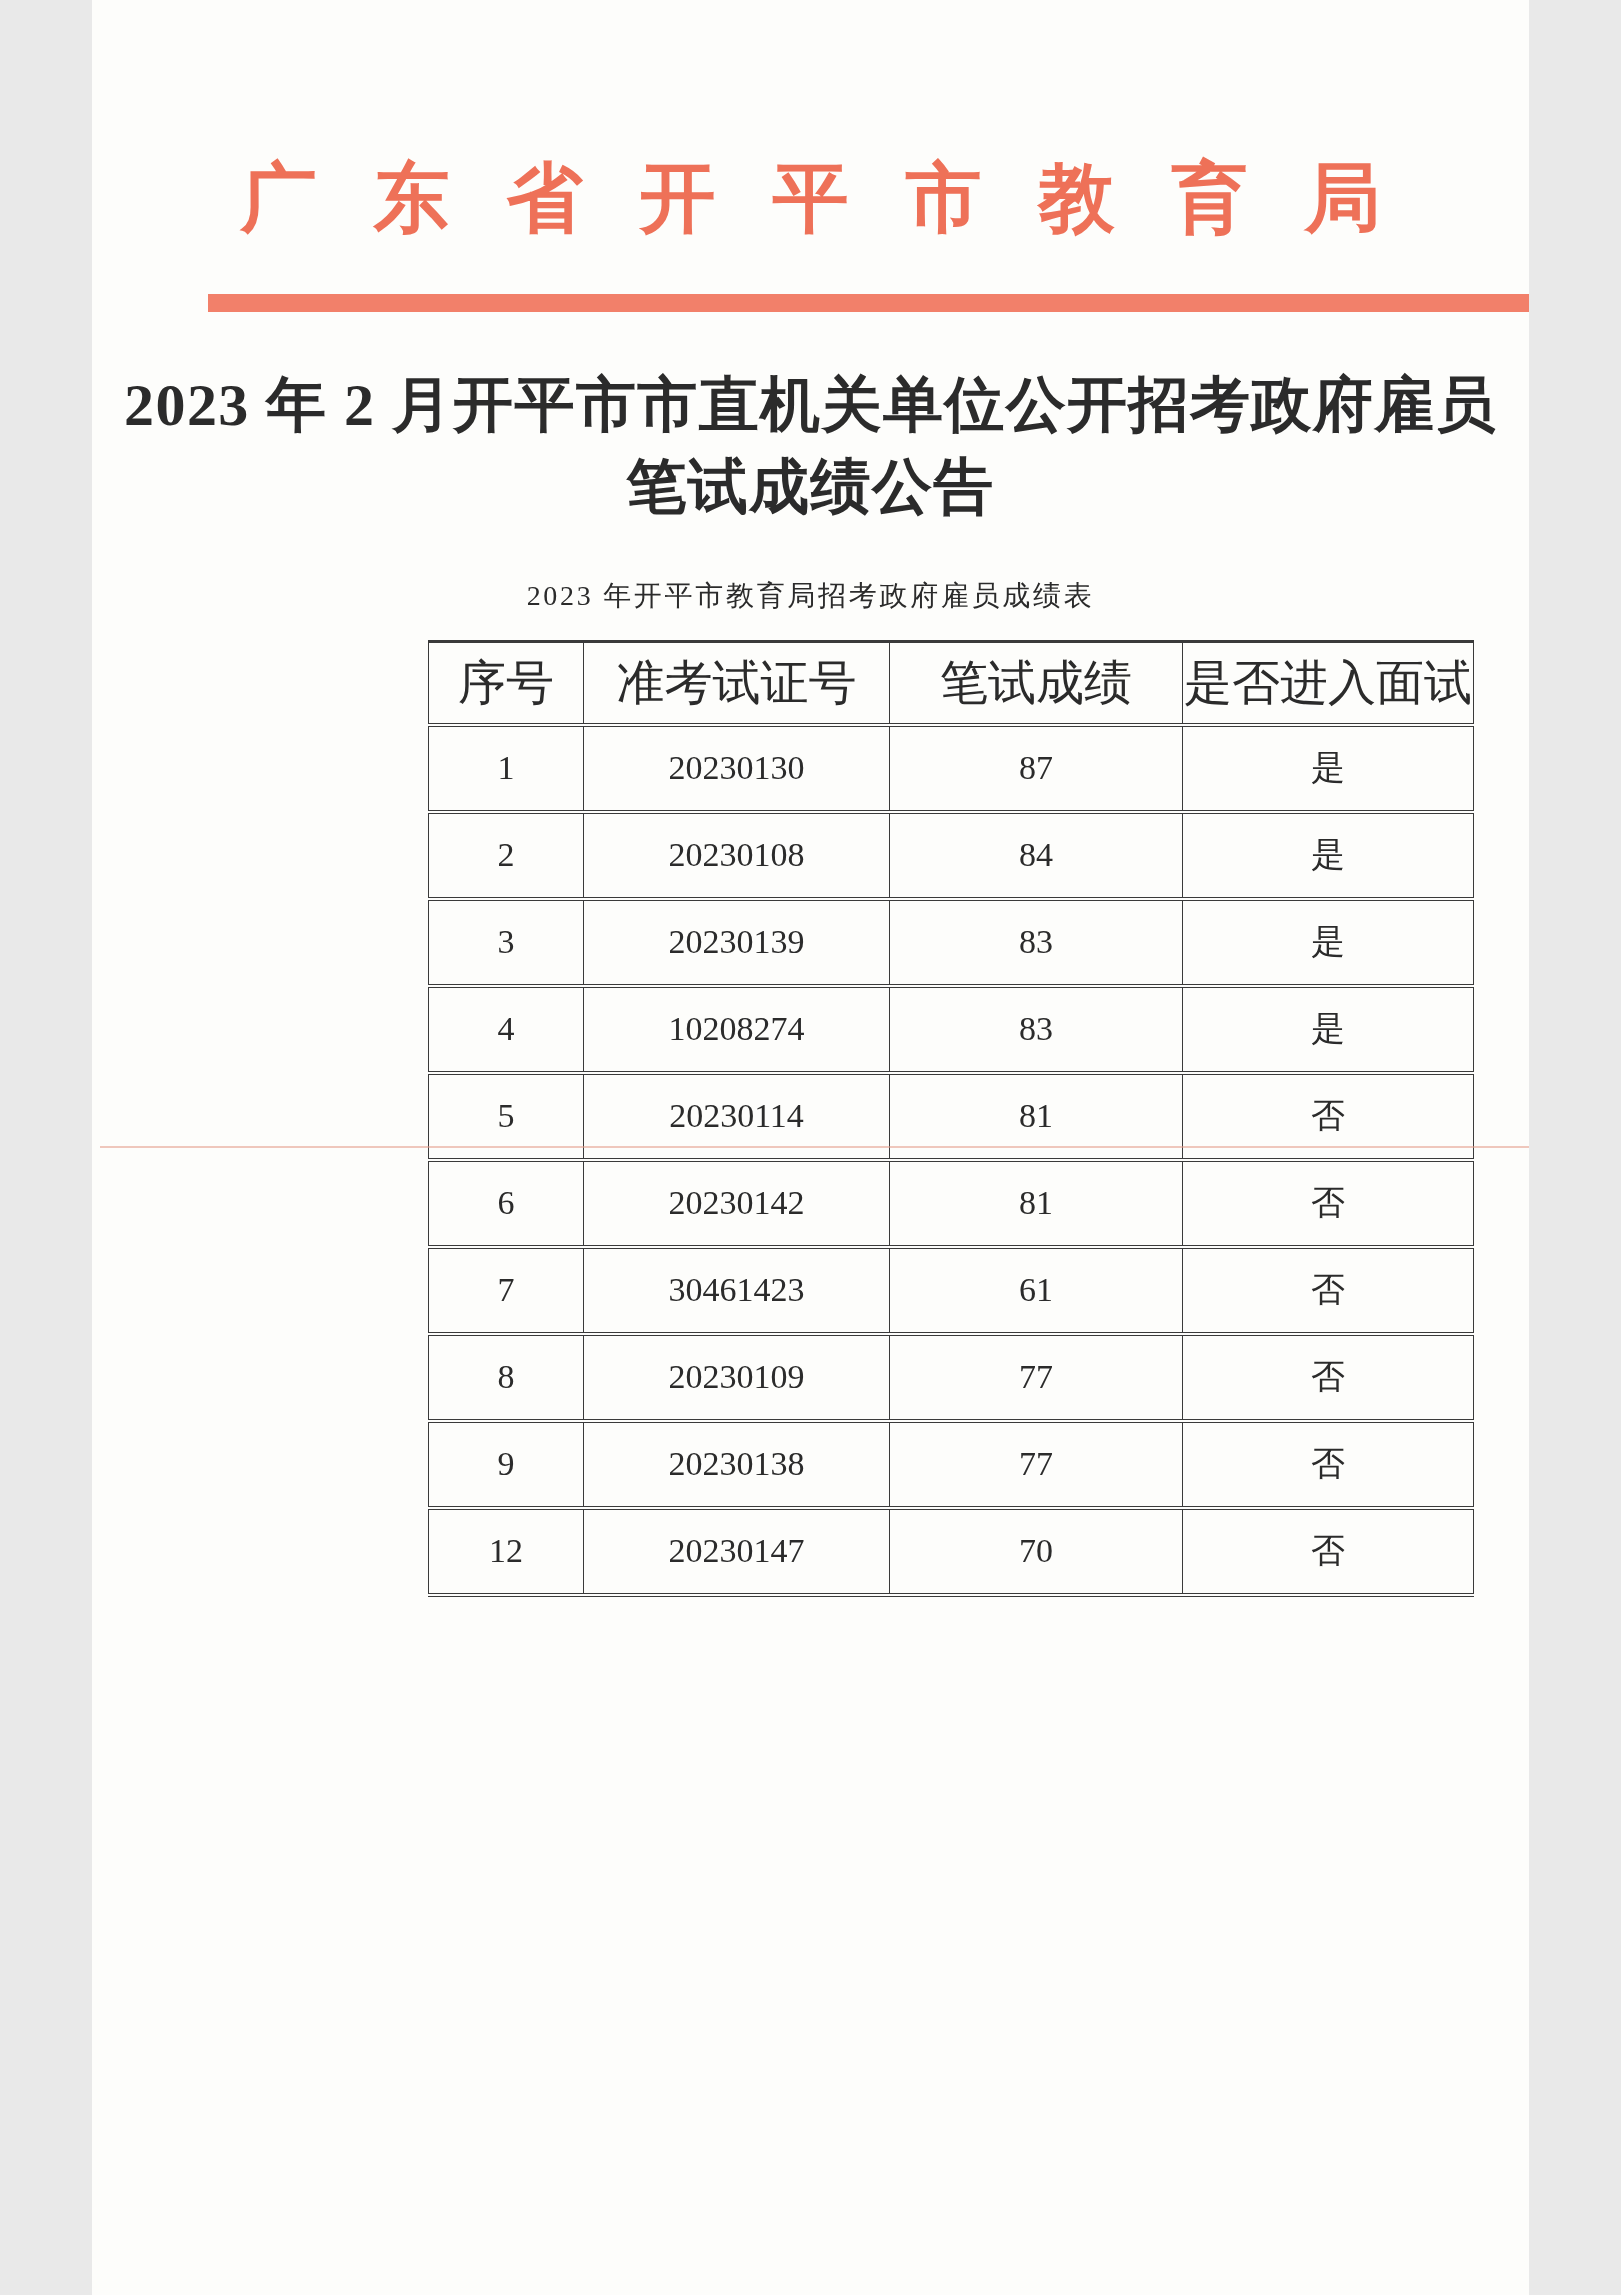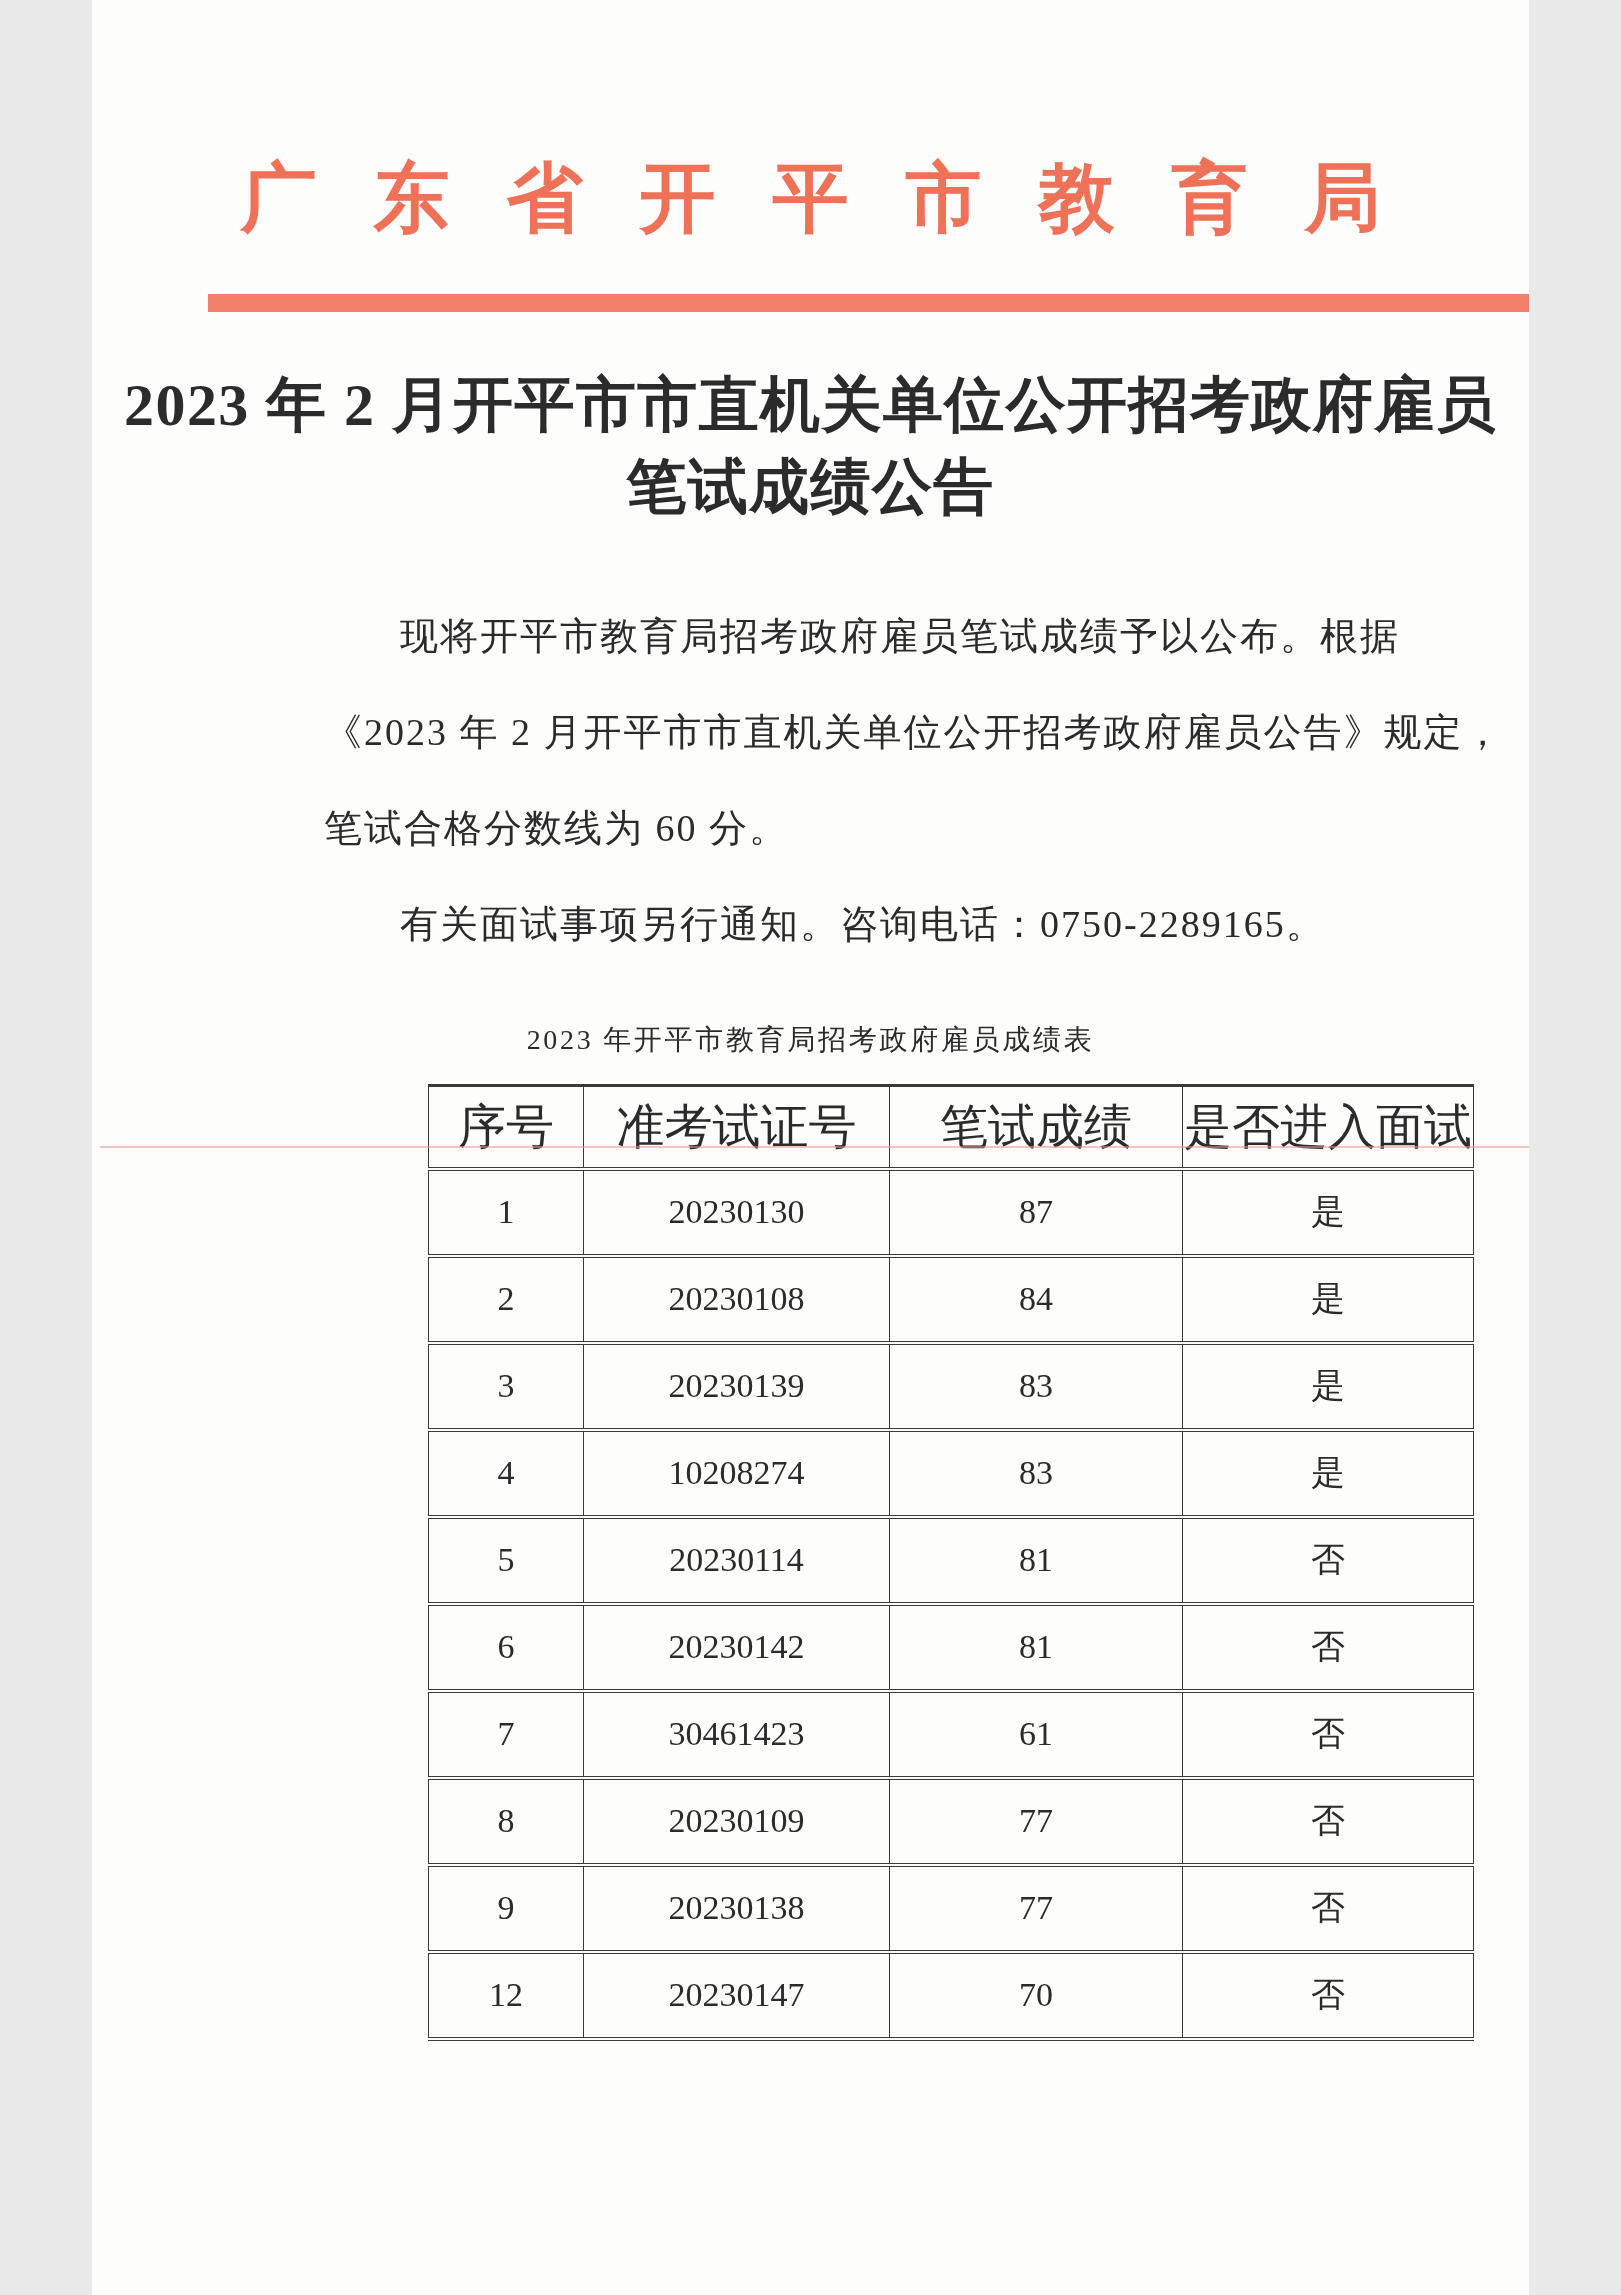--- a/index.html
+++ b/index.html
@@ -107,26 +107,20 @@
 
   <div class="letterhead">广东省开平市教育局</div>
 
   <div class="red-bar"></div>
 
   <div class="doc-title">
     <div>2023 年 2 月开平市市直机关单位公开招考政府雇员</div>
     <div>笔试成绩公告</div>
   </div>
 
-  <div class="body-text">
-    <div class="body-line indent">现将开平市教育局招考政府雇员笔试成绩予以公布。根据</div>
-    <div class="body-line">《2023 年 2 月开平市市直机关单位公开招考政府雇员公告》规定，</div>
-    <div class="body-line">笔试合格分数线为 60 分。</div>
-    <div class="body-line indent">有关面试事项另行通知。咨询电话：0750-2289165。</div>
-  </div>
 
   <div class="table-title">2023 年开平市教育局招考政府雇员成绩表</div>
 
   <table class="score-table">
     <colgroup>
         <col class="c1">
         <col class="c2">
         <col class="c3">
         <col class="c4">
       </colgroup>

